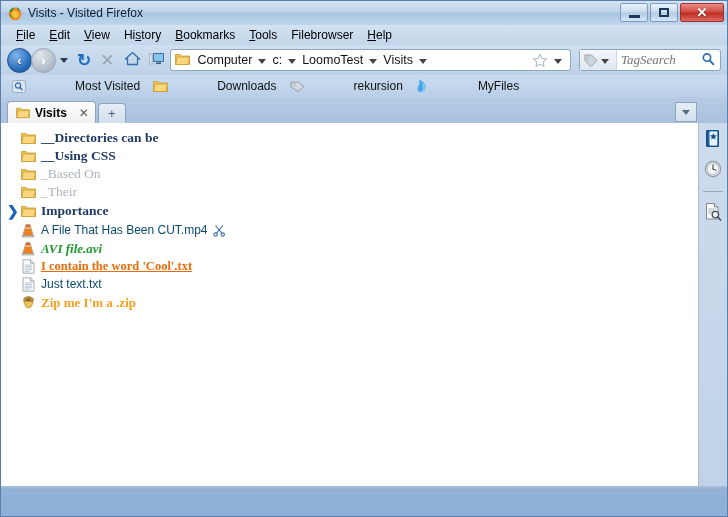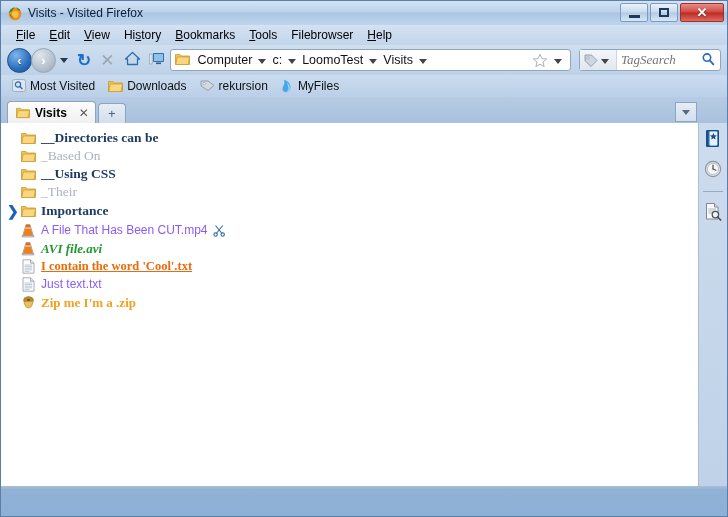--- a/index.html
+++ b/index.html
@@ -199,25 +199,26 @@
   
   .bmbar {
     height: 22px;
     display: flex;
     align-items: center;
     padding-left: 6px;
     gap: 3px;
     background: linear-gradient(to bottom, #cbdcf0 0%, #bacfe8 100%);
   }
   .bm-item {
-    display: flex; 
+    display: flex; align-items: center;
     padding: 1px 5px;
     font-size: 12px;
     color: #111;
     white-space: nowrap;
+    gap: 45px;
   }
   .bm-item .bmicon { margin-right: 4px; flex: none; display: flex; }
 
   
   .tabstrip {
     height: 26px;
     display: flex;
     align-items: flex-end;
     padding-left: 6px;
     background: linear-gradient(to bottom, #b7cce4 0%, #a8c1dd 100%);
@@ -287,21 +288,21 @@
   }
   .fs-icon { width: 16px; height: 16px; margin-right: 5px; flex: none; display: flex; align-items: center; justify-content: center; }
   .fs-chev { width: 13px; flex: none; color: #1a62bd; font-size: 14px; font-weight: bold; line-height: 1; }
   .fs-chev.empty { color: transparent; }
   .fs-label { font-size: 12.5px; line-height: 1; }
   .fs-trail { margin-left: 5px; display: flex; align-items: center; }
 
   
   .st-dirbold { color: #1f3a63; font-weight: bold; font-family: "Liberation Serif", serif; font-size: 13.5px; }
   .st-dimmed  { color: #a8b4c0; font-family: "Liberation Serif", serif; font-size: 13.5px; }
-  .st-plain   { color: #8b5cf6; font-family: "Liberation Sans", sans-serif; font-size: 12px; }
+  .st-plain   { color: #0c4a6e; font-family: "Liberation Sans", sans-serif; font-size: 12px; }
   .st-green   { color: #1f9b2f; font-style: italic; font-weight: bold; font-family: "Liberation Serif", serif; font-size: 13px; }
   .st-orange-u{ color: #ec6a0a; font-weight: bold; text-decoration: underline; font-family: "Liberation Serif", serif; font-size: 12.5px; }
   .st-orange  { color: #f4a020; font-weight: bold; font-family: "Liberation Serif", serif; font-size: 13px; }
 
   .sidebar {
     width: 28px;
     background: linear-gradient(to bottom, #cddced 0%, #bfd2e8 100%);
     display: flex;
     flex-direction: column;
     align-items: center;
@@ -526,32 +527,32 @@
 
 
       <div class="fs-row">
         <span class="fs-chev empty">❯</span>
         <span class="fs-icon">
           <svg width="15" height="14" viewBox="0 0 15 14">
             <path d="M0.5 2.5 H5 L6.3 4 H14.5 V12.5 H0.5 Z" fill="#f0c356" stroke="#c59a2e" stroke-width="0.8"></path>
             <path d="M2.2 5 H14.5 L13 12.5 H0.8 Z" fill="#fad77e" stroke="#c59a2e" stroke-width="0.7"></path>
           </svg>
         </span>
-        <span class="fs-label st-dimmed">_Based On</span>
+        <span class="fs-label st-dirbold">__Using CSS</span>
       </div>
 
       <div class="fs-row">
         <span class="fs-chev empty">❯</span>
         <span class="fs-icon">
           <svg width="15" height="14" viewBox="0 0 15 14">
             <path d="M0.5 2.5 H5 L6.3 4 H14.5 V12.5 H0.5 Z" fill="#f0c356" stroke="#c59a2e" stroke-width="0.8"></path>
             <path d="M2.2 5 H14.5 L13 12.5 H0.8 Z" fill="#fad77e" stroke="#c59a2e" stroke-width="0.7"></path>
           </svg>
         </span>
-        <span class="fs-label st-dirbold">__Using CSS</span>
+        <span class="fs-label st-dimmed">_Based On</span>
       </div>
 
       <div class="fs-row">
         <span class="fs-chev empty">❯</span>
         <span class="fs-icon">
           <svg width="15" height="14" viewBox="0 0 15 14">
             <path d="M0.5 2.5 H5 L6.3 4 H14.5 V12.5 H0.5 Z" fill="#f0c356" stroke="#c59a2e" stroke-width="0.8"></path>
             <path d="M2.2 5 H14.5 L13 12.5 H0.8 Z" fill="#fad77e" stroke="#c59a2e" stroke-width="0.7"></path>
           </svg>
         </span>

